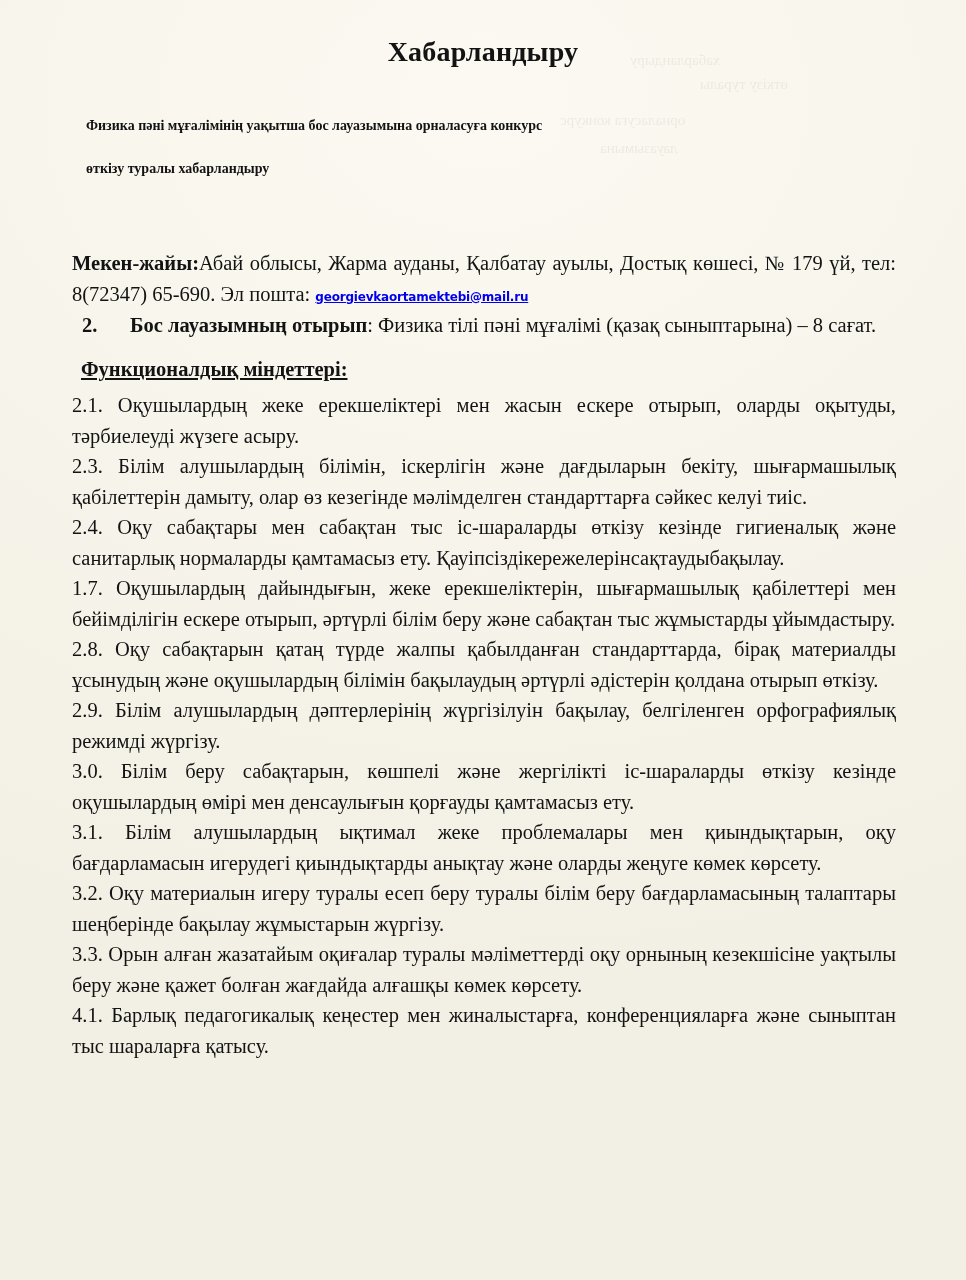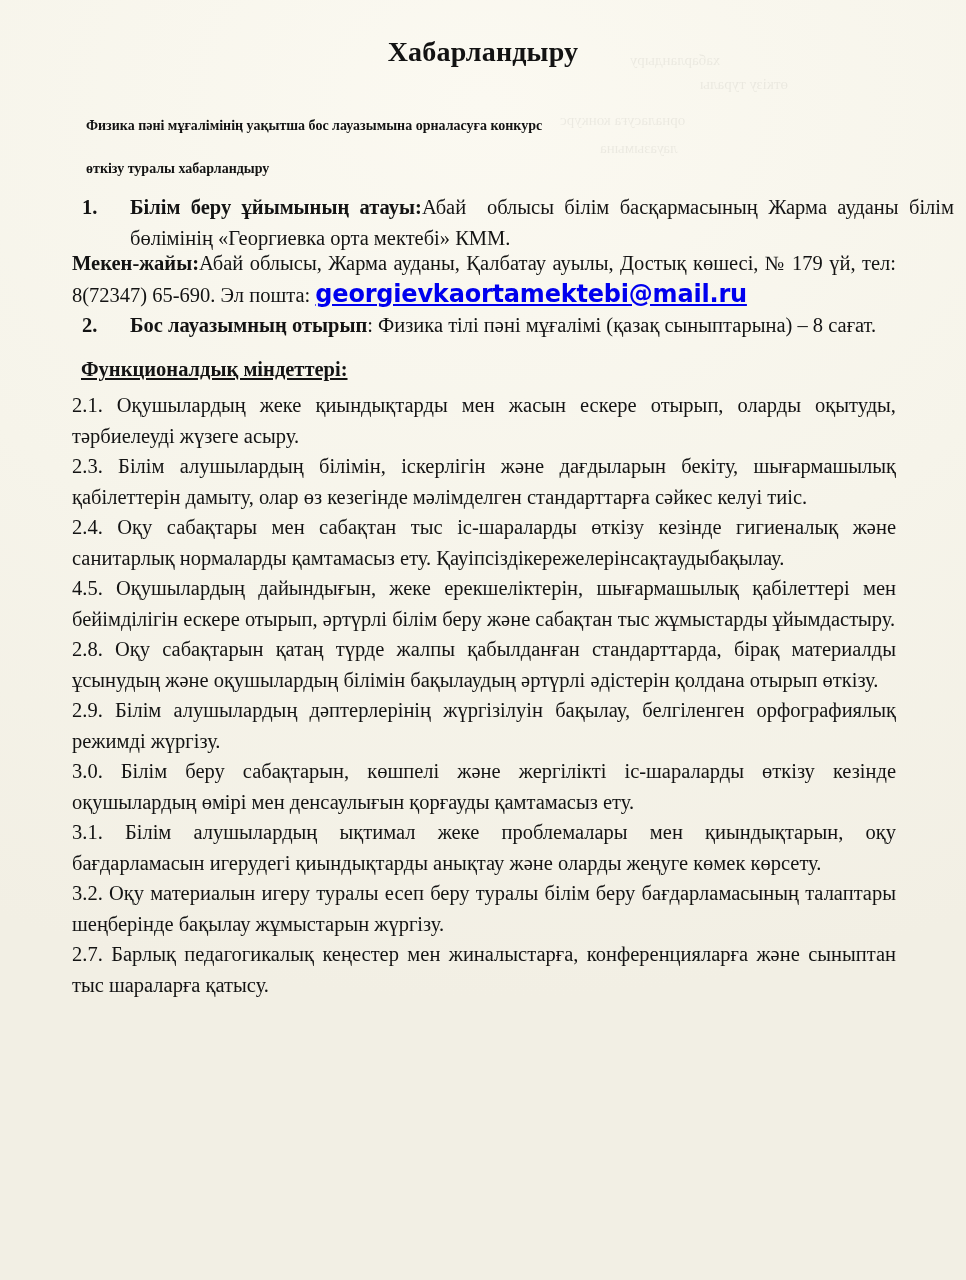--- a/index.html
+++ b/index.html
@@ -97,21 +97,21 @@
     font-size: 20.5px;
     font-weight: bold;
     text-decoration: underline;
     text-underline-offset: 2px;
     margin-left: 9px;
   }
 
   .email {
     font-family: "DejaVu Sans", "Liberation Sans", sans-serif;
     font-weight: bold;
-    font-size: 24px;
+    font-size: 12px;
     text-decoration: underline;
     letter-spacing: -0.2px;
   }
 
   .wsp { white-space: pre-wrap; }
 </style>
 </head>
 <body style="background: rgb(246, 244, 234); color: rgb(19, 19, 19);">
 
 <div class="paper"></div>
@@ -125,41 +125,39 @@
 
 <div class="sheet">
 
   <div class="doc-title">Хабарландыру</div>
 
   <div class="doc-subtitle">
     <div>Физика пәні мұғалімінің уақытша бос лауазымына орналасуға конкурс</div>
     <div>өткізу туралы хабарландыру</div>
   </div>
 
-  <div class="block numbered" style="top:192px;">
-    <span class="num">1.</span><b>Білім беру ұйымының атауы:</b><span class="wsp">Абай  облысы білім басқармасының Жарма ауданы білім бөлімінің «Георгиевка орта мектебі» КММ.</span>
-  </div>
 
   <div class="block" style="top:248px;">
     <b>Мекен-жайы:</b><span class="wsp">Абай облысы, Жарма ауданы, Қалбатау ауылы, Достық көшесі, № 179 үй, тел: 8(72347) 65-690. Эл пошта: </span><a class="email" href="#">georgievkaortamektebi@mail.ru</a>
   </div>
 
   <div class="block numbered" style="top:310px;">
     <span class="num">2.</span><b>Бос лауазымның отырып</b><span class="wsp">: Физика тілі пәні мұғалімі (қазақ сыныптарына) – 8 сағат.</span>
   </div>
 
   <div class="u-head" style="top:358px;">Функционалдық міндеттері:</div>
 
   <div class="block" style="top:390px;">
-    <div><span>2.1.</span> <span>Оқушылардың жеке қиындықтарды мен жасын ескере отырып, оларды оқытуды, тәрбиелеуді жүзеге асыру.</span></div>
+    <div><span>2.1.</span> <span>Оқушылардың жеке ерекшеліктері мен жасын ескере отырып, оларды оқытуды, тәрбиелеуді жүзеге асыру.</span></div>
     <div><span>2.3.</span> <span>Білім алушылардың білімін, іскерлігін және дағдыларын бекіту, шығармашылық қабілеттерін дамыту, олар өз кезегінде мәлімделген стандарттарға сәйкес келуі тиіс.</span></div>
     <div><span>2.4.</span> <span>Оқу сабақтары мен сабақтан тыс іс-шараларды өткізу кезінде гигиеналық және санитарлық нормаларды қамтамасыз ету. Қауіпсіздікережелерінсақтаудыбақылау.</span></div>
-    <div><span>4.5.</span> <span>Оқушылардың дайындығын, жеке ерекшеліктерін, шығармашылық қабілеттері мен бейімділігін ескере отырып, әртүрлі білім беру және сабақтан тыс жұмыстарды ұйымдастыру.</span></div>
+    <div><span>1.7.</span> <span>Оқушылардың дайындығын, жеке ерекшеліктерін, шығармашылық қабілеттері мен бейімділігін ескере отырып, әртүрлі білім беру және сабақтан тыс жұмыстарды ұйымдастыру.</span></div>
     <div><span>2.8.</span> <span>Оқу сабақтарын қатаң түрде жалпы қабылданған стандарттарда, бірақ материалды ұсынудың және оқушылардың білімін бақылаудың әртүрлі әдістерін қолдана отырып өткізу.</span></div>
     <div><span>2.9.</span> <span>Білім алушылардың дәптерлерінің жүргізілуін бақылау, белгіленген орфографиялық режимді жүргізу.</span></div>
     <div><span>3.0.</span> <span>Білім беру сабақтарын, көшпелі және жергілікті іс-шараларды өткізу кезінде оқушылардың өмірі мен денсаулығын қорғауды қамтамасыз ету.</span></div>
     <div><span>3.1.</span> <span>Білім алушылардың ықтимал жеке проблемалары мен қиындықтарын, оқу бағдарламасын игерудегі қиындықтарды анықтау және оларды жеңуге көмек көрсету.</span></div>
     <div><span>3.2.</span> <span>Оқу материалын игеру туралы есеп беру туралы білім беру бағдарламасының талаптары шеңберінде бақылау жұмыстарын жүргізу.</span></div>
-    <div><span>2.7.</span> <span>Барлық педагогикалық кеңестер мен жиналыстарға, конференцияларға және сыныптан тыс шараларға қатысу.</span></div>
+    <div><span>3.3.</span> <span>Орын алған жазатайым оқиғалар туралы мәліметтерді оқу орнының кезекшісіне уақтылы беру және қажет болған жағдайда алғашқы көмек көрсету.</span></div>
+    <div><span>4.1.</span> <span>Барлық педагогикалық кеңестер мен жиналыстарға, конференцияларға және сыныптан тыс шараларға қатысу.</span></div>
 
   </div>
 
 </div>
 
 </body></html>

